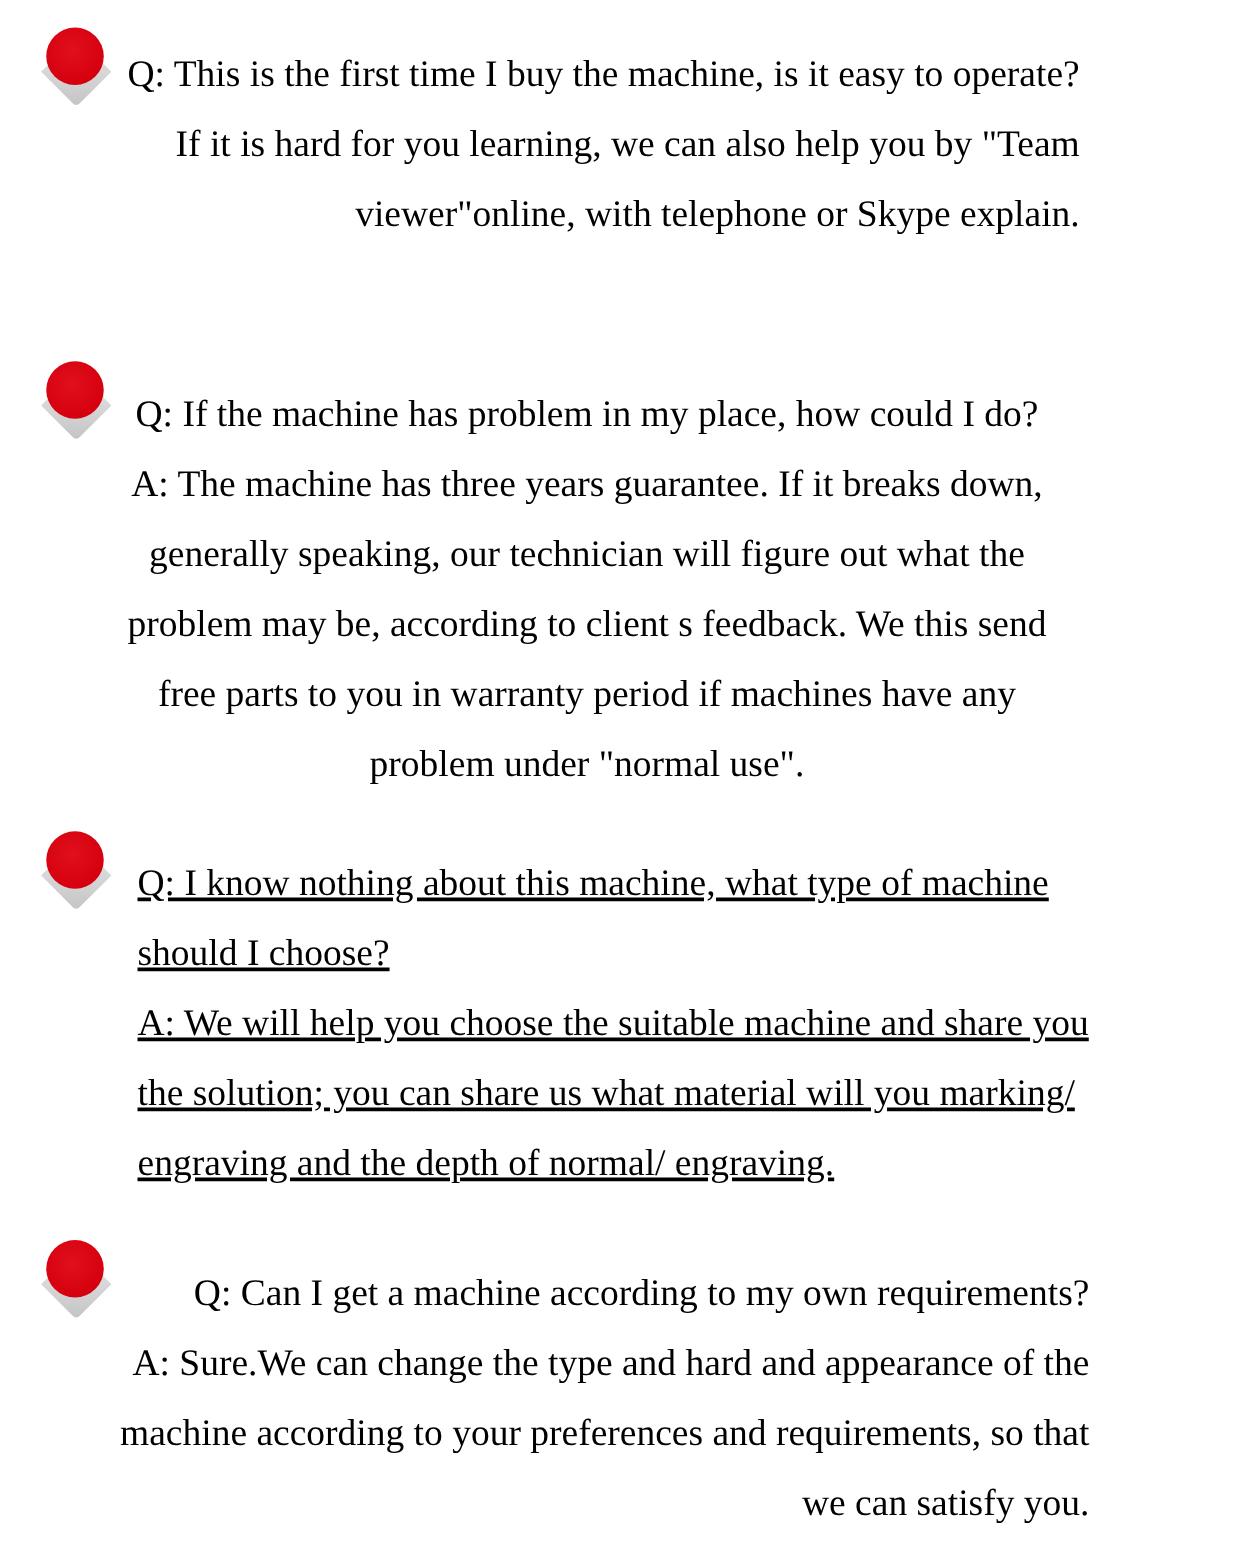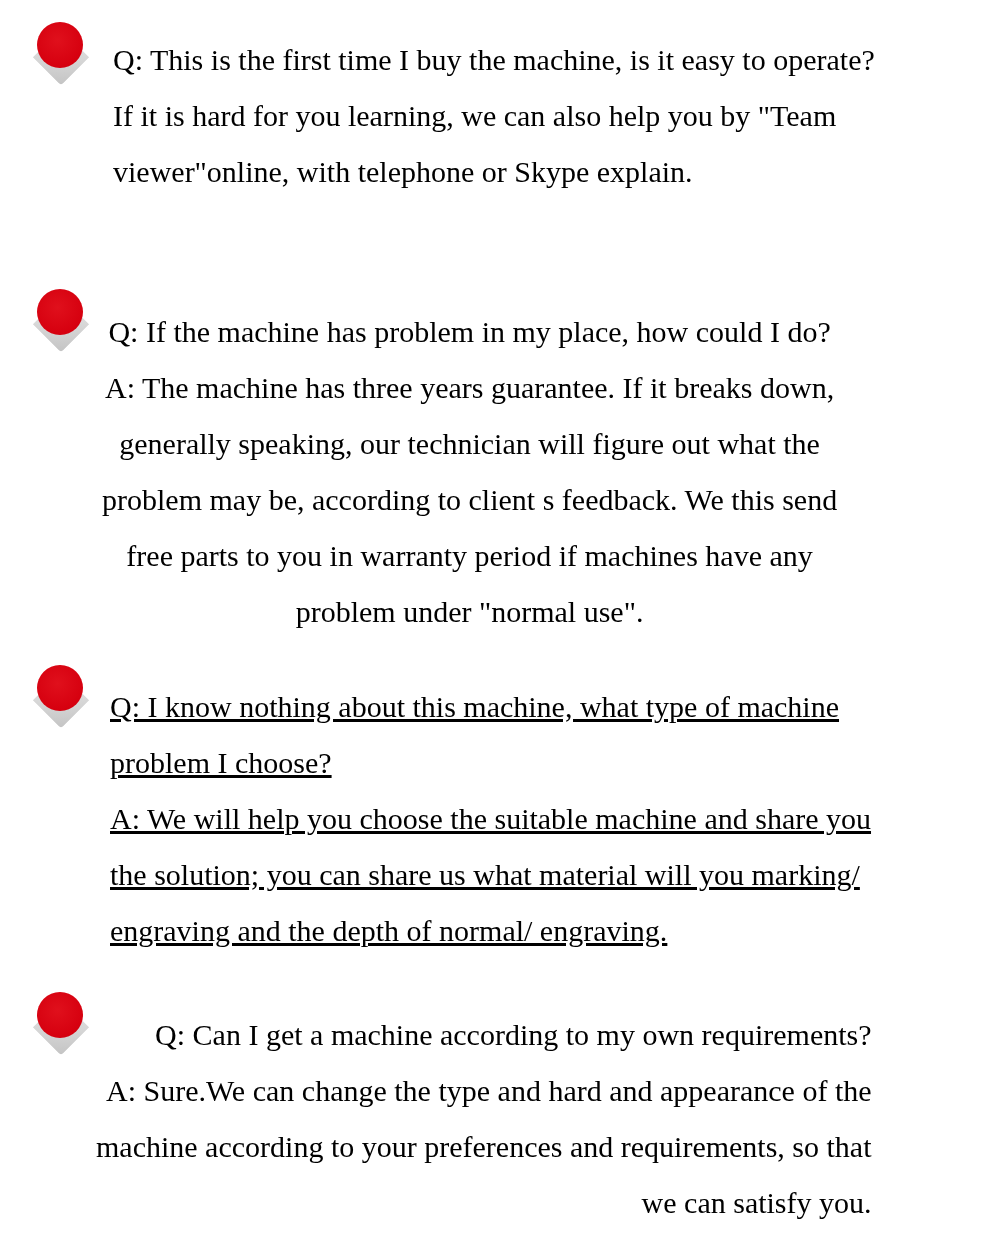--- a/index.html
+++ b/index.html
@@ -59,21 +59,21 @@
     }
   </style>
 </head>
 <body>
 
 <div class="faq-item" style="top:0;">
   <div class="bullet" style="left:37px; top:22px;">
     <div class="shadow"></div>
     <div class="dot"></div>
   </div>
-  <div class="text-block" style="left:113px; top:32px;">
+  <div class="text-block" style="left:102px; top:32px;text-align:right;">
     <span class="line">Q: This is the first time I buy the machine, is it easy to operate?</span>
     <span class="line">If it is hard for you learning, we can also help you by "Team</span>
     <span class="line">viewer"online, with telephone or Skype explain.</span>
   </div>
 </div>
 
 <div class="faq-item" style="top:0;">
   <div class="bullet" style="left:37px; top:289px;">
     <div class="shadow"></div>
     <div class="dot"></div>
@@ -88,21 +88,21 @@
   </div>
 </div>
 
 <div class="faq-item" style="top:0;">
   <div class="bullet" style="left:37px; top:665px;">
     <div class="shadow"></div>
     <div class="dot"></div>
   </div>
   <div class="text-block" style="left:110px; top:679px;text-decoration:underline;">
     <span class="line">Q: I know nothing about this machine, what type of machine</span>
-    <span class="line">problem I choose?</span>
+    <span class="line">should I choose?</span>
     <span class="line">A: We will help you choose the suitable machine and share you</span>
     <span class="line">the solution; you can share us what material will you marking/</span>
     <span class="line">engraving and the depth of normal/ engraving.</span>
   </div>
 </div>
 
 <div class="faq-item" style="top:0;">
   <div class="bullet" style="left:37px; top:992px;">
     <div class="shadow"></div>
     <div class="dot"></div>

